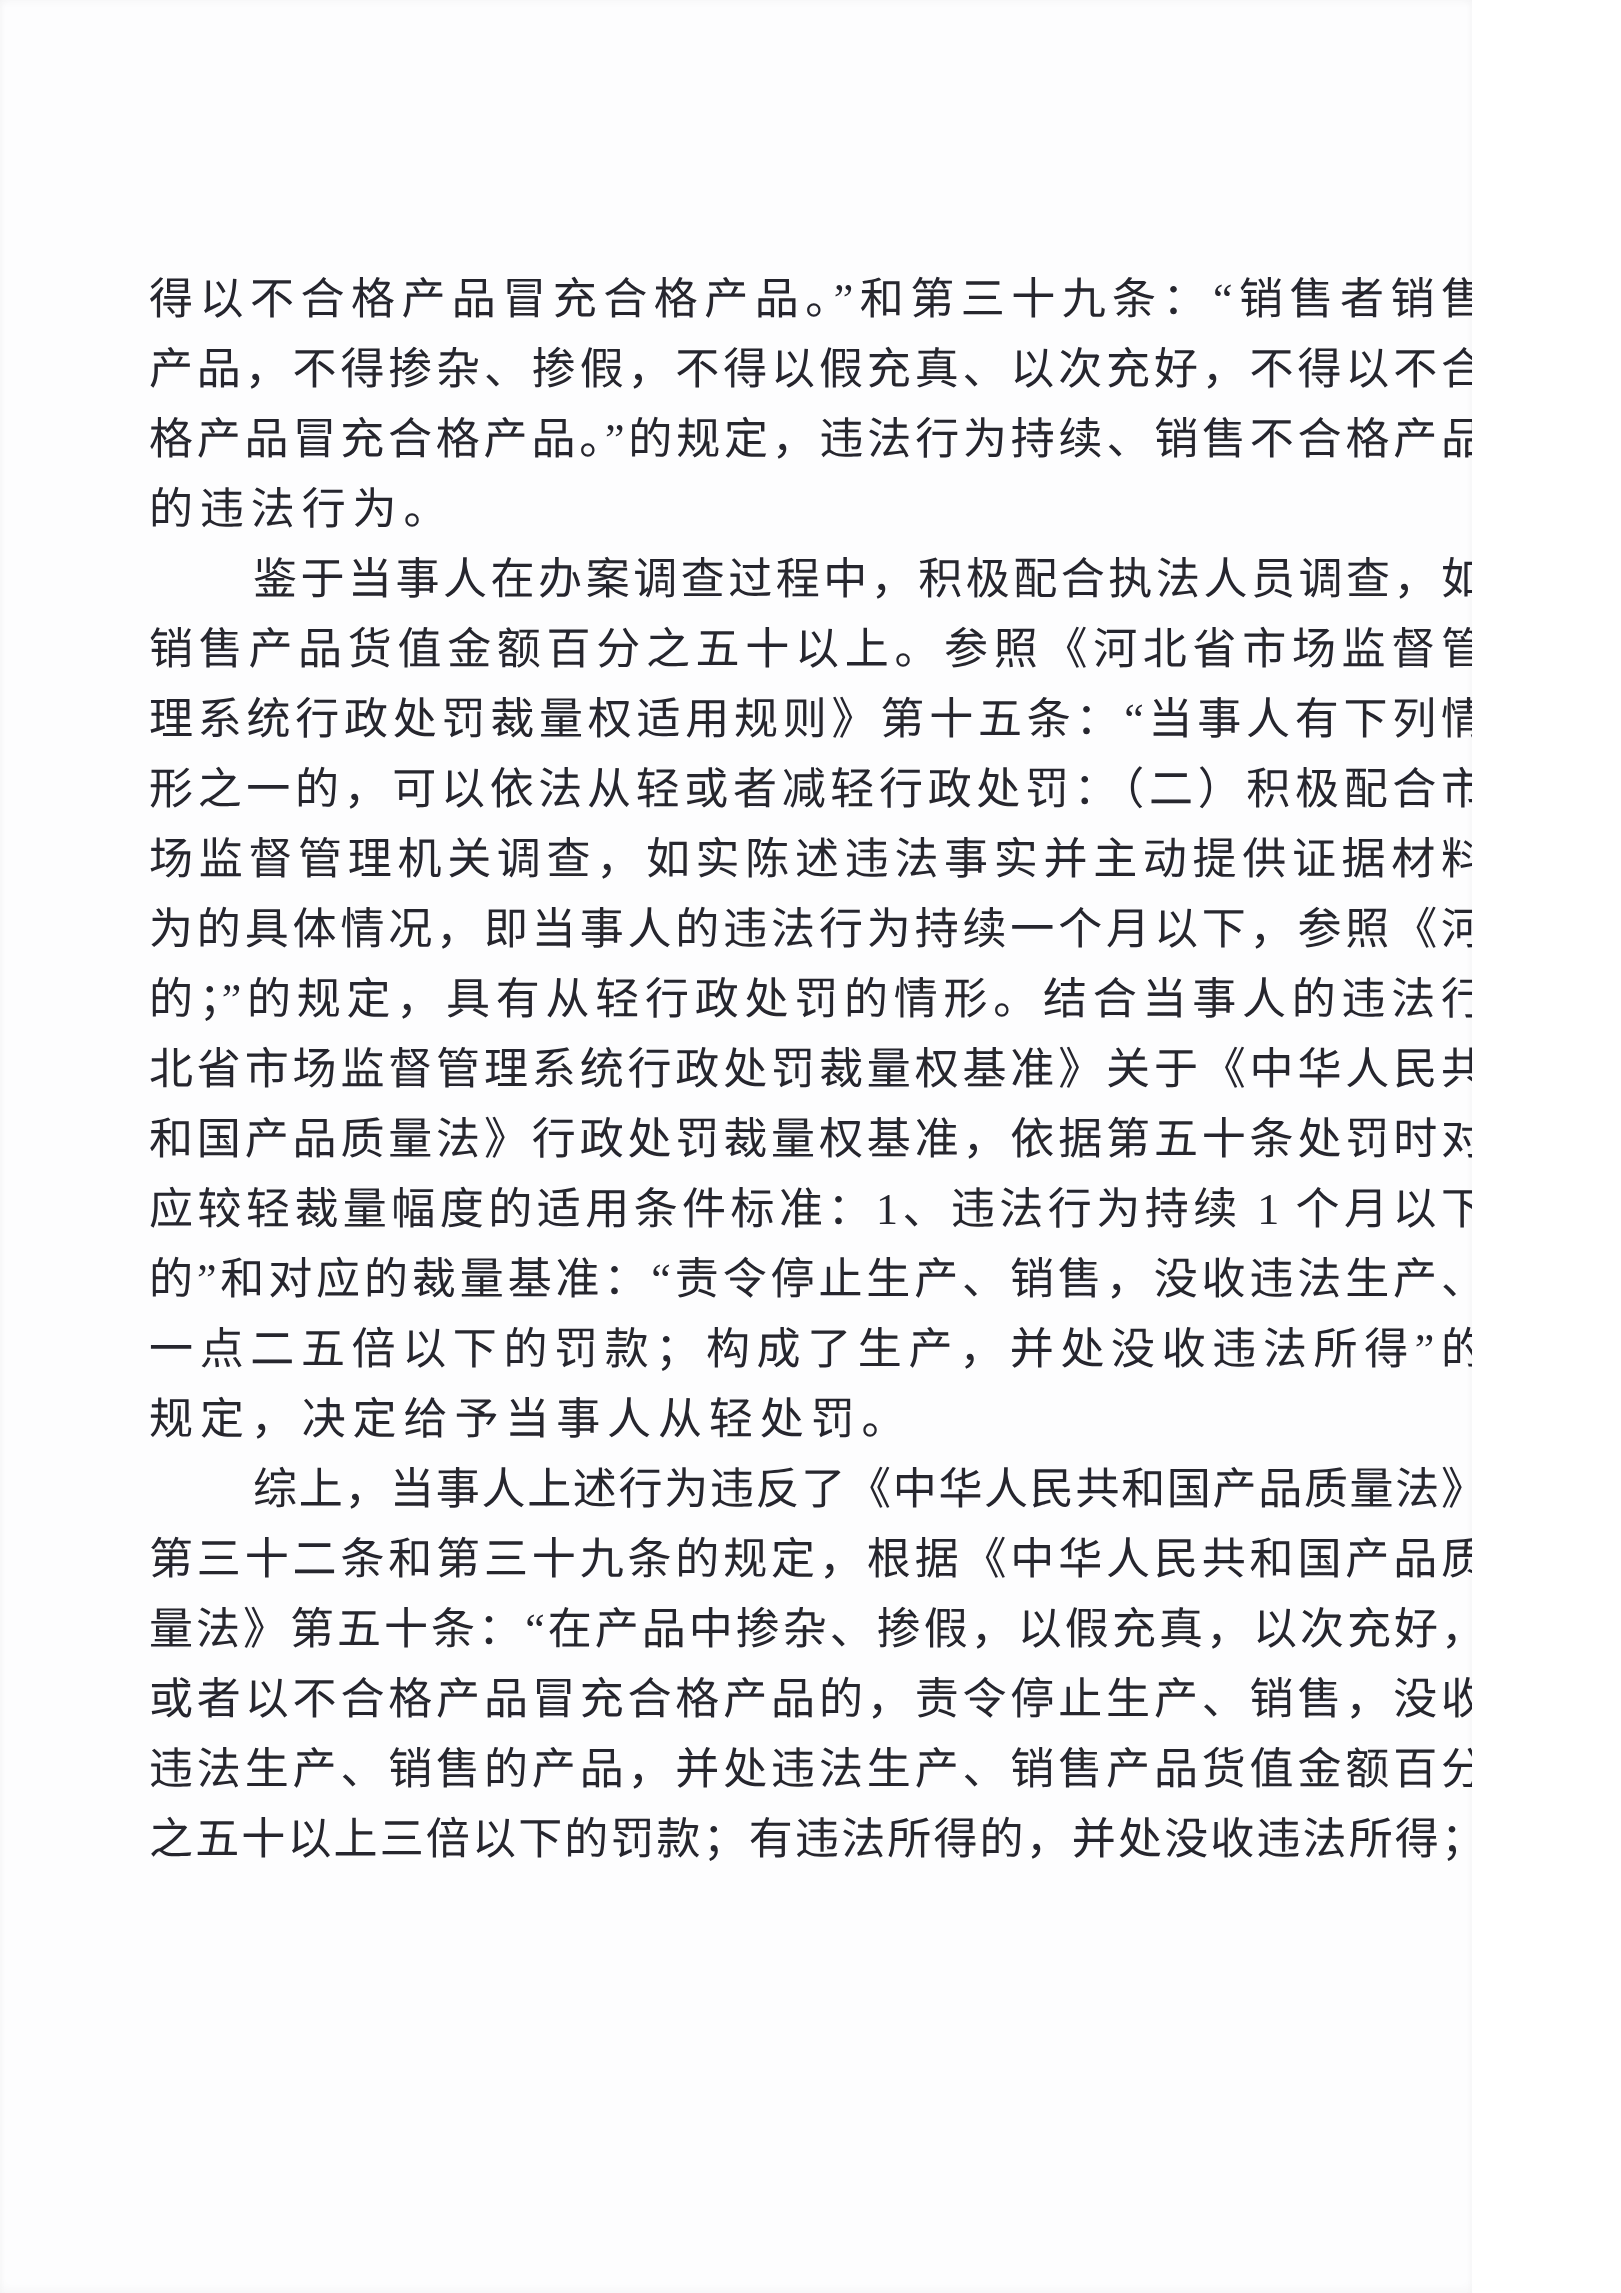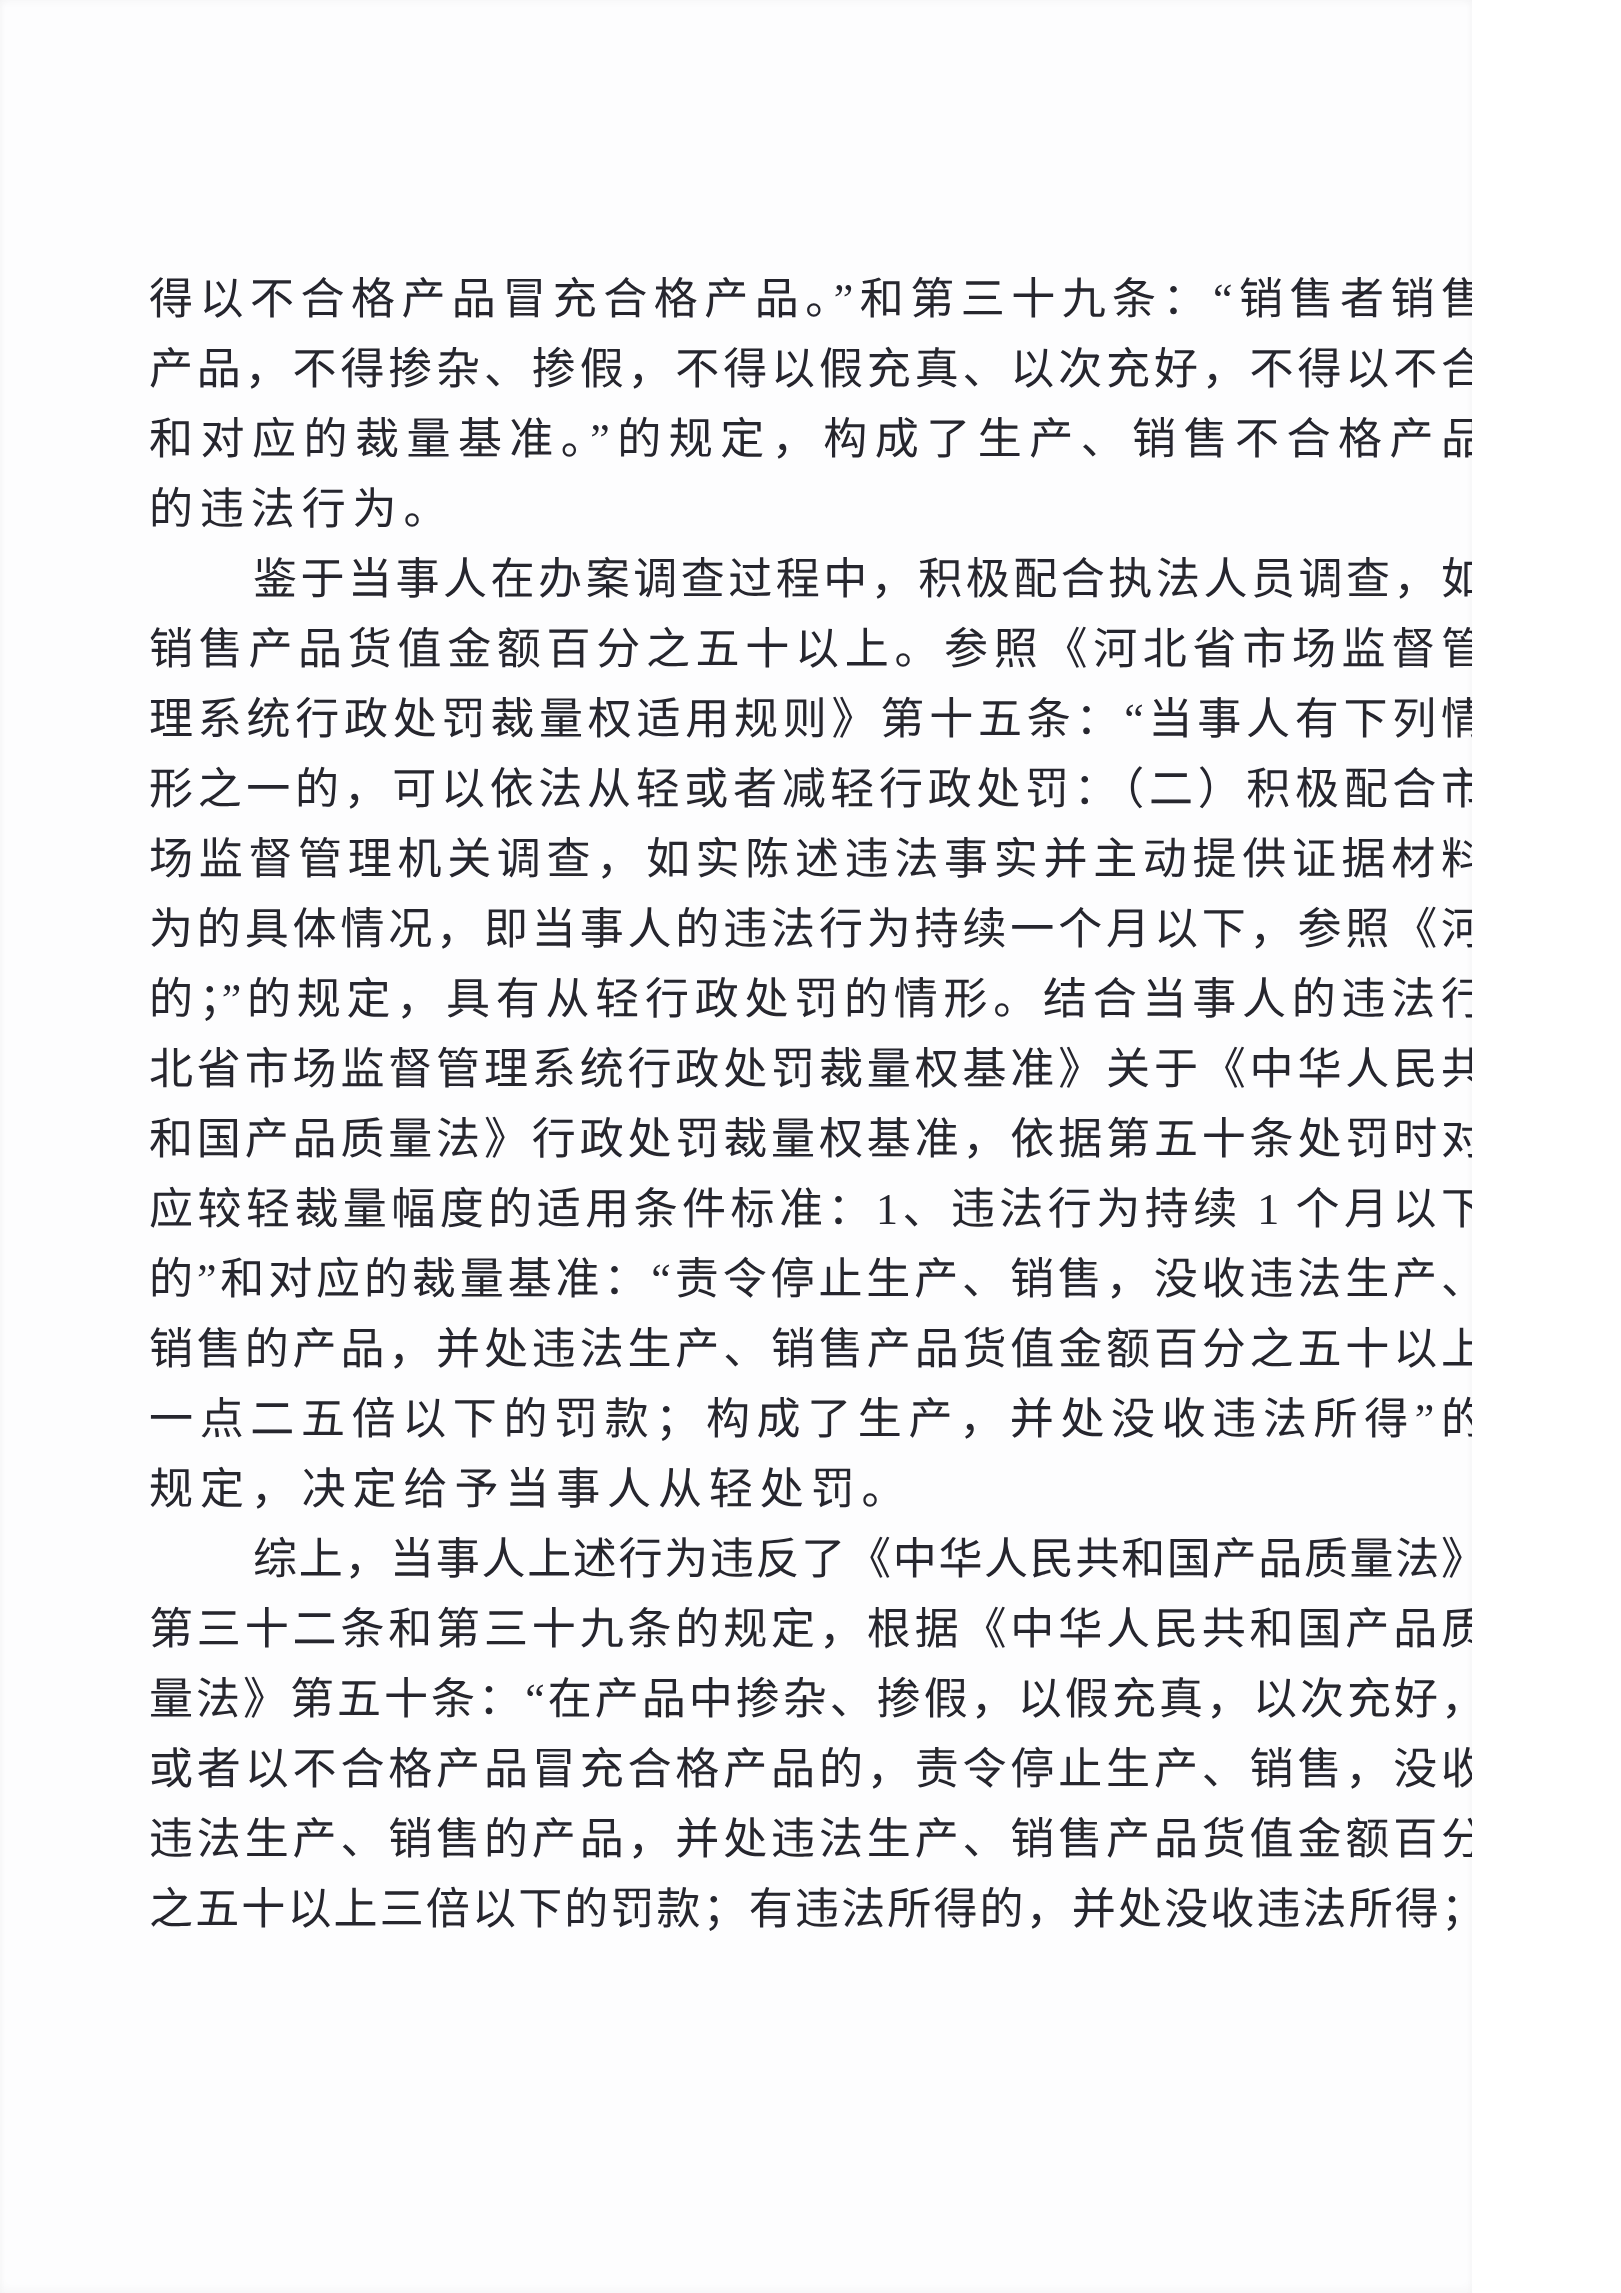--- a/index.html
+++ b/index.html
@@ -57,34 +57,33 @@
   }
 </style>
 </head>
 <body>
 
 <div class="page">
 
   <div class="textblock">
     <div class="line">得以不合格产品冒充合格产品。”和第三十九条：“销售者销售</div>
     <div class="line">产品，不得掺杂、掺假，不得以假充真、以次充好，不得以不合</div>
-    <div class="line">和对应的裁量基准。”的规定，构成了生产、销售不合格产品</div>
+    <div class="line">格产品冒充合格产品。”的规定，违法行为持续、销售不合格产品</div>
     <div class="line last">的违法行为。</div>
     <div class="line indent">鉴于当事人在办案调查过程中，积极配合执法人员调查，如</div>
     <div class="line">销售产品货值金额百分之五十以上。参照《河北省市场监督管</div>
     <div class="line">理系统行政处罚裁量权适用规则》第十五条：“当事人有下列情</div>
     <div class="line">形之一的，可以依法从轻或者减轻行政处罚：（二）积极配合市</div>
     <div class="line">场监督管理机关调查，如实陈述违法事实并主动提供证据材料</div>
     <div class="line">为的具体情况，即当事人的违法行为持续一个月以下，参照《河</div>
     <div class="line">的；”的规定，具有从轻行政处罚的情形。结合当事人的违法行</div>
     <div class="line">北省市场监督管理系统行政处罚裁量权基准》关于《中华人民共</div>
     <div class="line">和国产品质量法》行政处罚裁量权基准，依据第五十条处罚时对</div>
     <div class="line">应较轻裁量幅度的适用条件标准：1、违法行为持续 1 个月以下</div>
     <div class="line">的”和对应的裁量基准：“责令停止生产、销售，没收违法生产、</div>
-    <div class="line">销售的产品，并处违法生产、销售产品货值金额百分之五十以上</div>
     <div class="line">一点二五倍以下的罚款；构成了生产，并处没收违法所得”的</div>
     <div class="line last">规定，决定给予当事人从轻处罚。</div>
     <div class="line indent">综上，当事人上述行为违反了《中华人民共和国产品质量法》</div>
     <div class="line">第三十二条和第三十九条的规定，根据《中华人民共和国产品质</div>
     <div class="line">量法》第五十条：“在产品中掺杂、掺假，以假充真，以次充好，</div>
     <div class="line">或者以不合格产品冒充合格产品的，责令停止生产、销售，没收</div>
     <div class="line">违法生产、销售的产品，并处违法生产、销售产品货值金额百分</div>
     <div class="line">之五十以上三倍以下的罚款；有违法所得的，并处没收违法所得；</div>
   </div>
 

